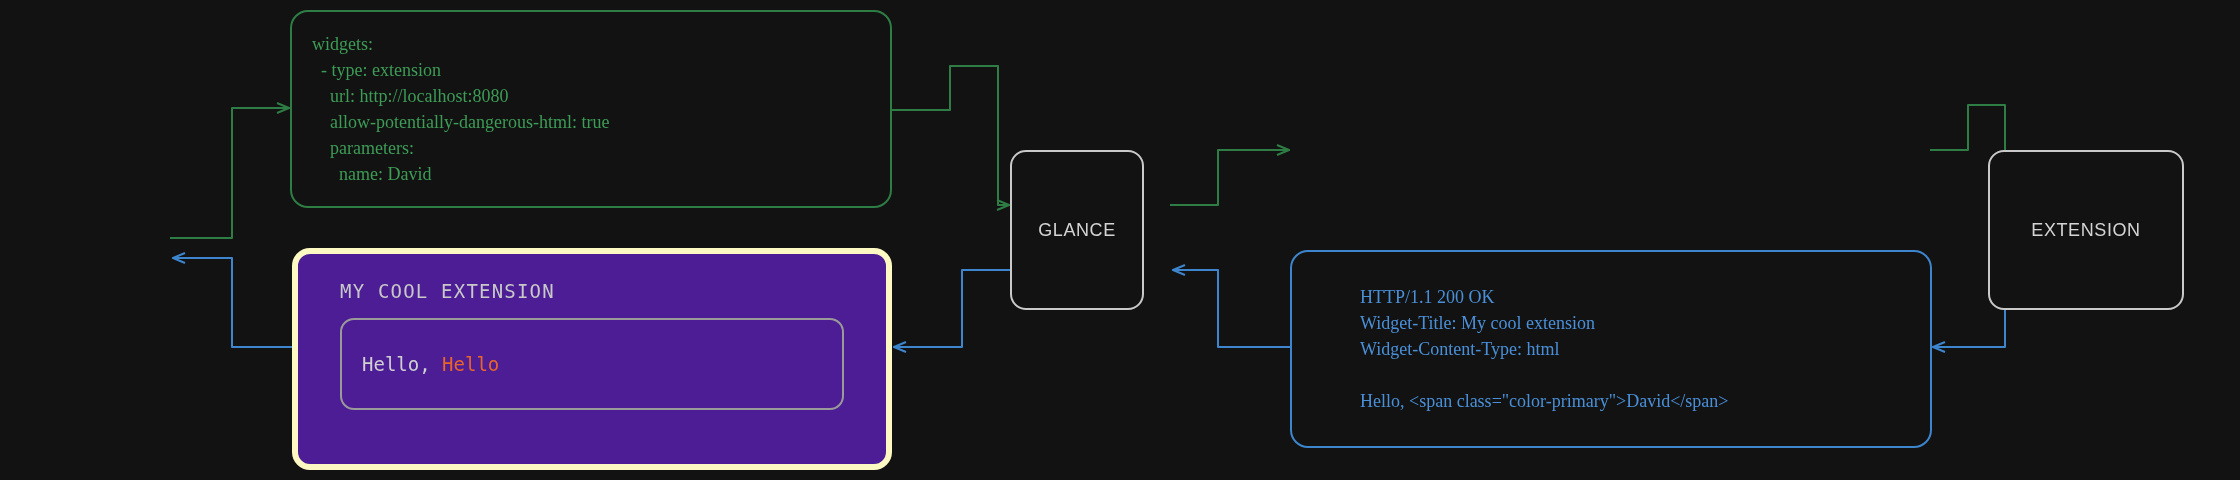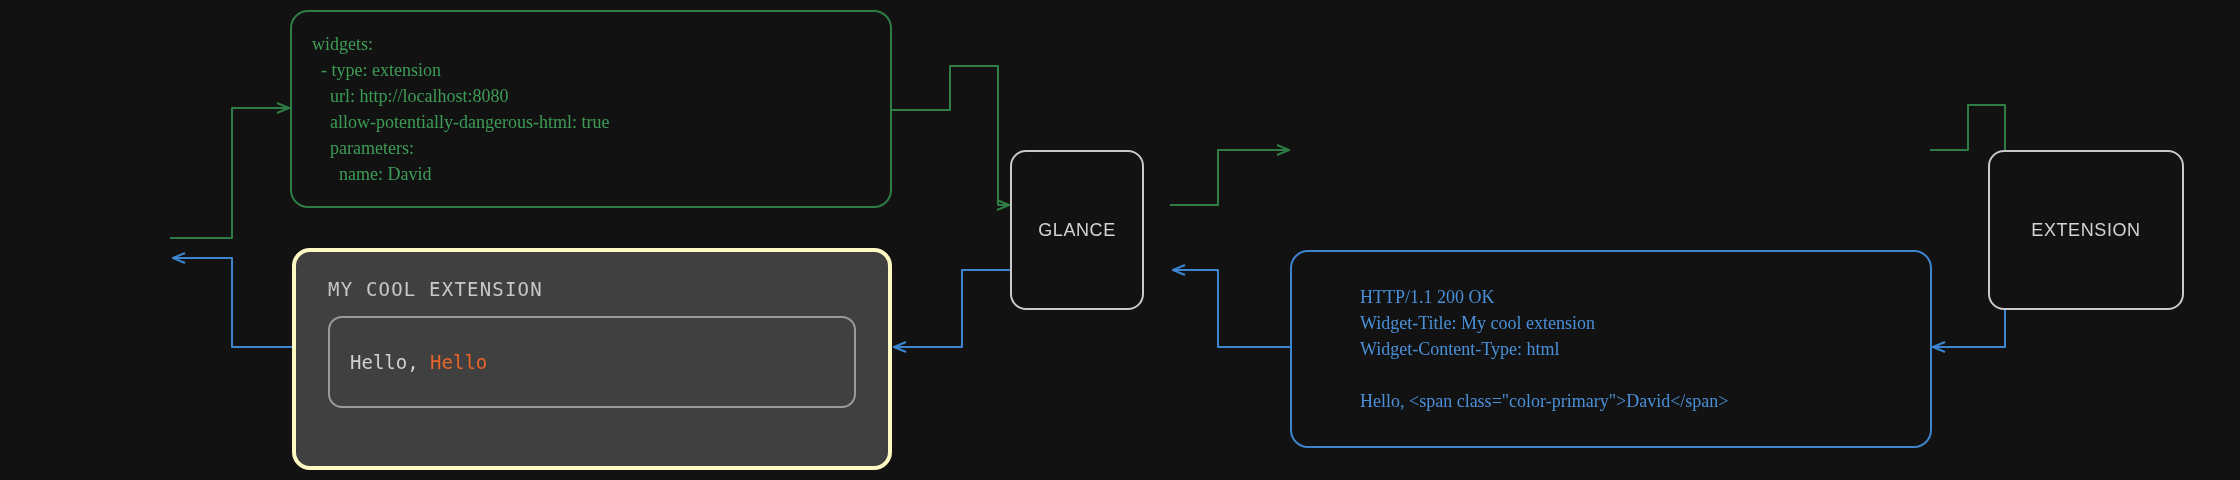--- a/index.html
+++ b/index.html
@@ -58,24 +58,24 @@
     font-size: 18px;
     line-height: 1.45;
     padding: 0 20px;
   }
   .code-text.green { color: #3d9c56; }
   .code-text.blue  { color: #4a90d9; margin-left: 48px; }
 
   .widget-card {
     position: absolute;
     box-sizing: border-box;
-    border: 4px solid #fef9c3;
+    border: 6px solid #fef9c3;
     border-radius: 18px;
-    background: #404040;
-    padding: 26px 32px;
+    background: #4c1d95;
+    padding: 26px 42px;
   }
   .widget-title {
     color: #c8c8c8;
     font-family: "DejaVu Sans Mono", monospace;
     font-size: 19px;
     letter-spacing: 1.2px;
     margin-bottom: 16px;
   }
   .widget-inner {
     box-sizing: border-box;

